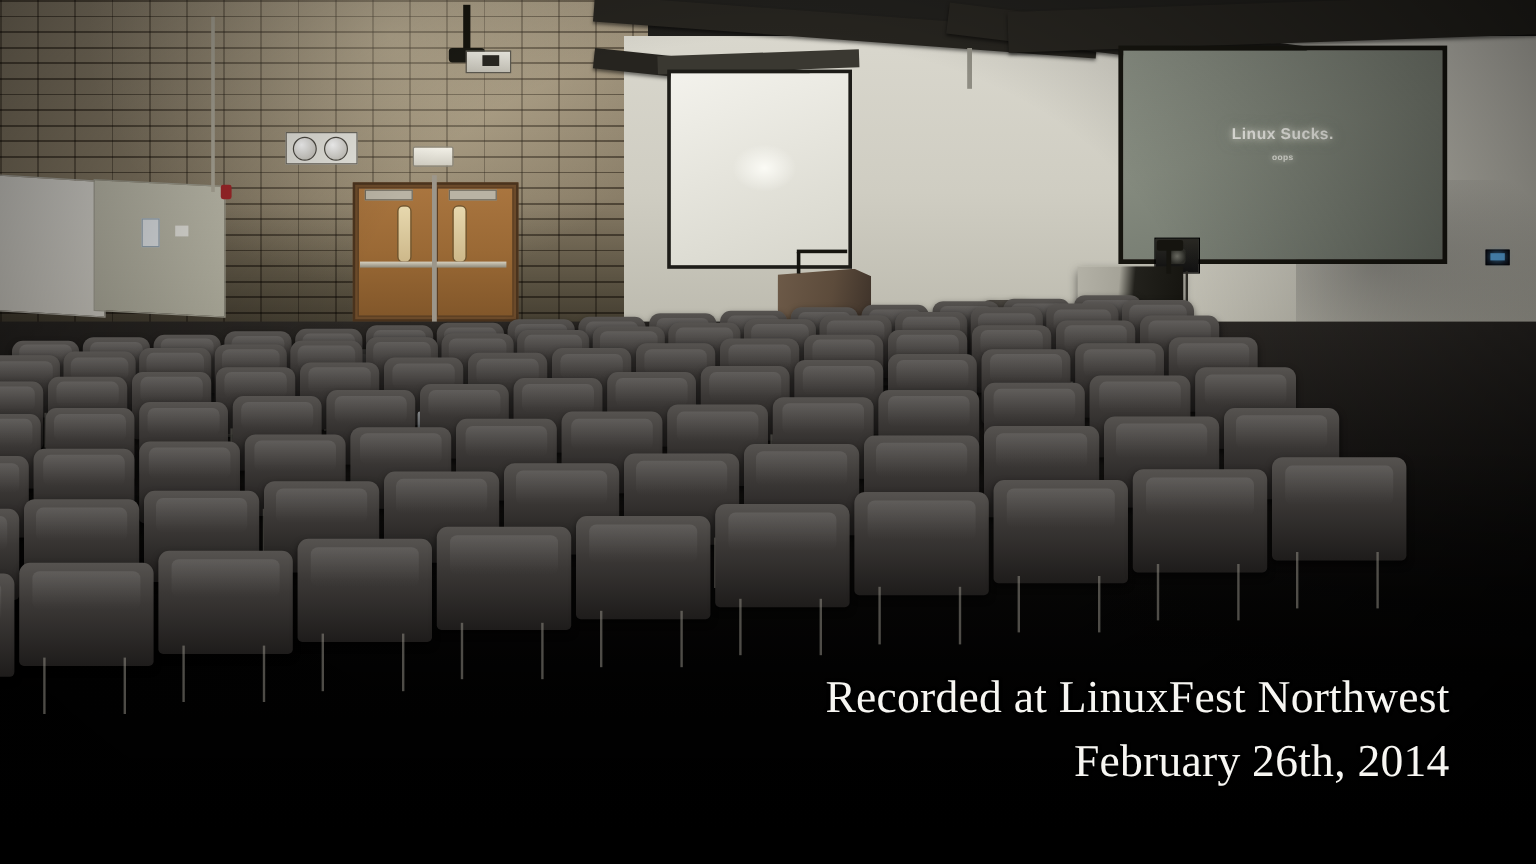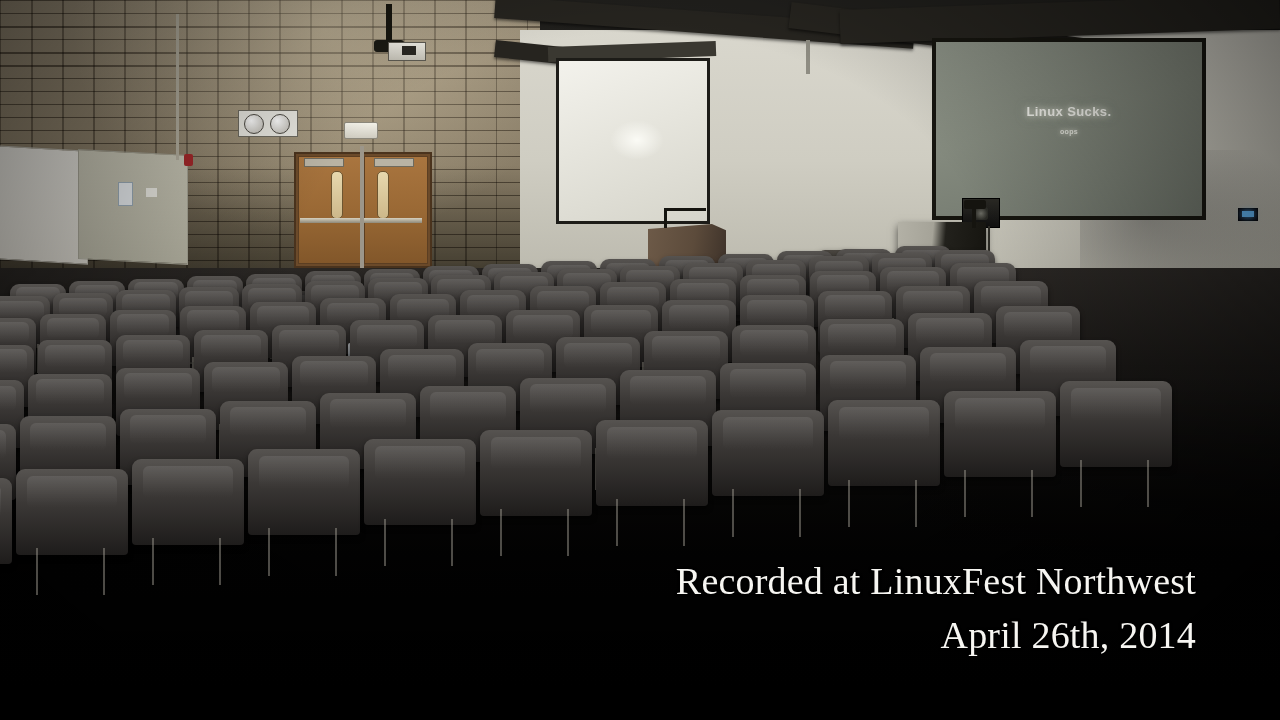--- a/index.html
+++ b/index.html
@@ -306,21 +306,21 @@
   .vignette{
     position:absolute; inset:0;
     background:
       radial-gradient(ellipse at 50% 38%, rgba(0,0,0,0) 38%, rgba(0,0,0,.55) 86%),
       linear-gradient(180deg, rgba(0,0,0,0) 52%, rgba(0,0,0,.82) 78%, #000 96%);
     pointer-events:none;
   }
 
   
   .caption-block{
-    position:absolute; right:84px; bottom:58px;
+    position:absolute; right:72px; bottom:58px;
     text-align:right;
     color:#f7f6f2;
     font-family:"Liberation Serif", serif;
     text-shadow: 0 0 3px rgba(0,0,0,.9), 0 1px 2px rgba(0,0,0,.9);
   }
   .caption-line1{ font-size:38px; line-height:54px; letter-spacing:.2px; }
   .caption-line2{ font-size:38px; line-height:54px; letter-spacing:.2px; }
 </style>
 </head>
 <body>
@@ -760,16 +760,16 @@
           <div class="chair-leg" style="left: 1080.16px; top: 460.109px; height: 47.3px;"></div>
           <div class="chair-leg" style="left: 1147.36px; top: 460.109px; height: 47.3px;"></div>
         </div>
       </div>
 
     <div class="vignette"></div>
   </div>
 
   <div class="caption-block">
     <div class="caption-line1">Recorded at LinuxFest Northwest</div>
-    <div class="caption-line2">April 26th, 2014</div>
+    <div class="caption-line2">February 26th, 2014</div>
   </div>
 
 </div>
 
 </body></html>

